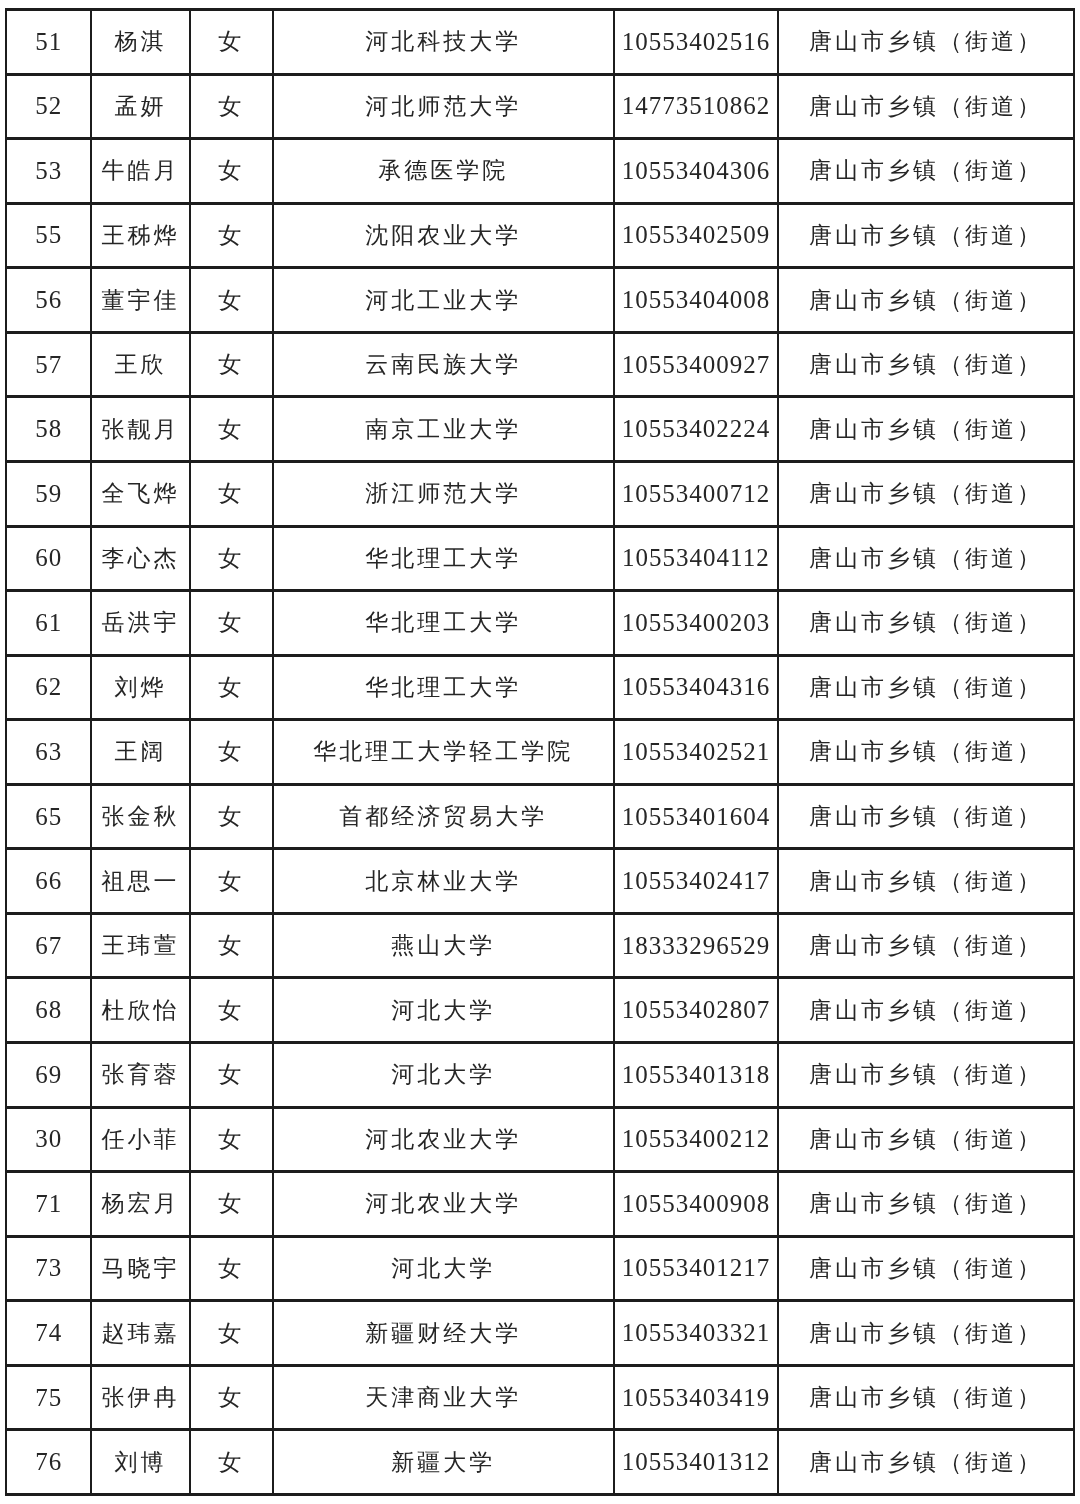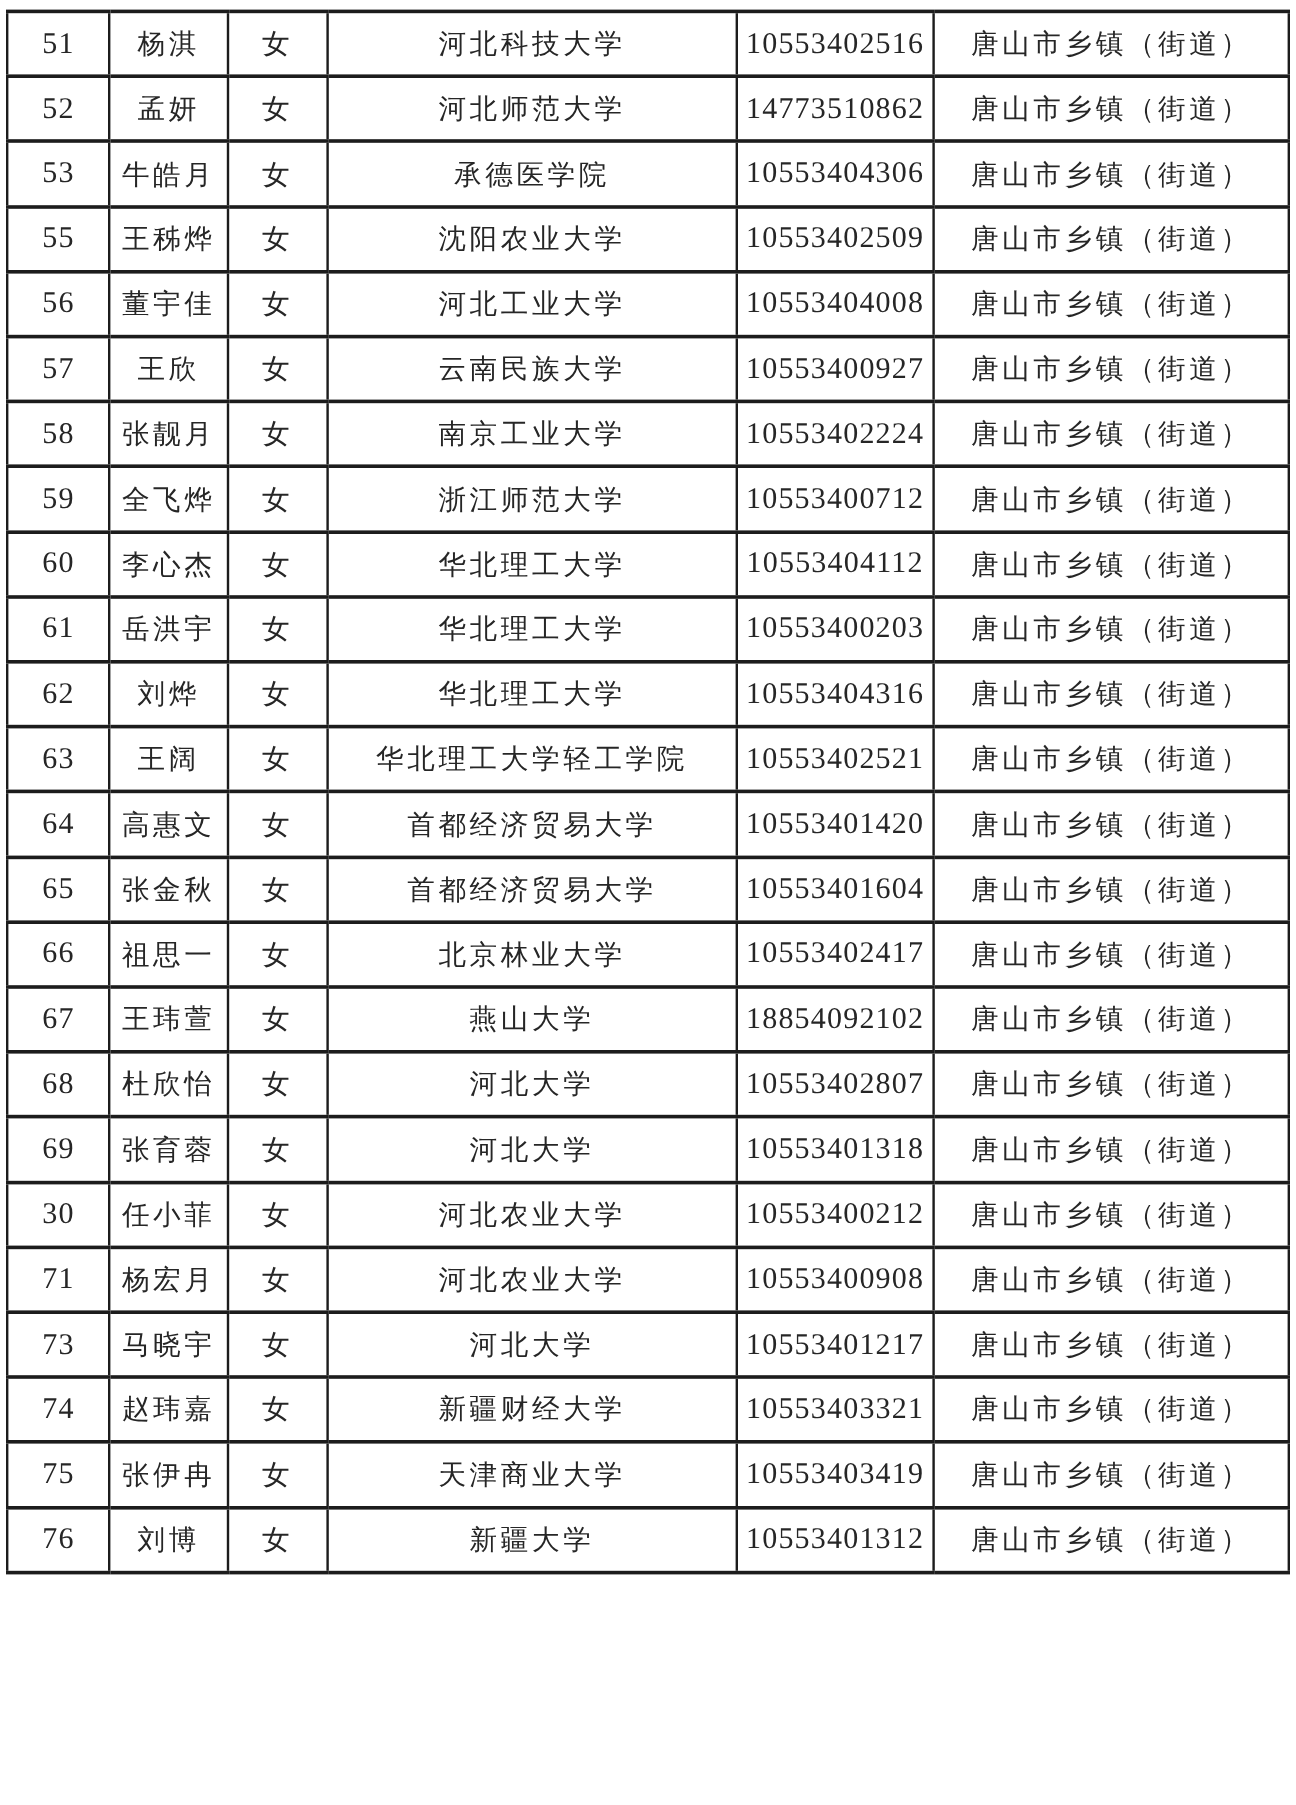--- a/index.html
+++ b/index.html
@@ -10,21 +10,21 @@
   body {
     width: 1080px;
     height: 1504px;
     box-sizing: border-box;
     padding: 8px 5px;
     font-family: "Liberation Serif", "DejaVu Serif", serif;
     color: #262626;
   }
   table.roster {
     width: 100%;
-    height: 1304px;
+    height: 1488px;
     border-collapse: collapse;
     table-layout: fixed;
     background: #ffffff;
   }
   table.roster td {
     border-left: 2px solid #1c1c1c;
     border-right: 2px solid #1c1c1c;
     border-top: 3px solid #1c1c1c;
     border-bottom: 3px solid #1c1c1c;
     text-align: center;
@@ -151,49 +151,41 @@
   </tr>
       <tr>
     <td class="c-no">63</td>
     <td class="c-name">王阔</td>
     <td class="c-gender">女</td>
     <td class="c-school">华北理工大学轻工学院</td>
     <td class="c-code">10553402521</td>
     <td class="c-area">唐山市乡镇（街道）</td>
   </tr>
       <tr>
-    <td class="c-no">64</td>
-    <td class="c-name">高惠文</td>
-    <td class="c-gender">女</td>
-    <td class="c-school">首都经济贸易大学</td>
-    <td class="c-code">10553401420</td>
-    <td class="c-area">唐山市乡镇（街道）</td>
-  </tr>
-      <tr>
     <td class="c-no">65</td>
     <td class="c-name">张金秋</td>
     <td class="c-gender">女</td>
     <td class="c-school">首都经济贸易大学</td>
     <td class="c-code">10553401604</td>
     <td class="c-area">唐山市乡镇（街道）</td>
   </tr>
       <tr>
     <td class="c-no">66</td>
     <td class="c-name">祖思一</td>
     <td class="c-gender">女</td>
     <td class="c-school">北京林业大学</td>
     <td class="c-code">10553402417</td>
     <td class="c-area">唐山市乡镇（街道）</td>
   </tr>
       <tr>
     <td class="c-no">67</td>
     <td class="c-name">王玮萱</td>
     <td class="c-gender">女</td>
     <td class="c-school">燕山大学</td>
-    <td class="c-code">18854092102</td>
+    <td class="c-code">18333296529</td>
     <td class="c-area">唐山市乡镇（街道）</td>
   </tr>
       <tr>
     <td class="c-no">68</td>
     <td class="c-name">杜欣怡</td>
     <td class="c-gender">女</td>
     <td class="c-school">河北大学</td>
     <td class="c-code">10553402807</td>
     <td class="c-area">唐山市乡镇（街道）</td>
   </tr>

